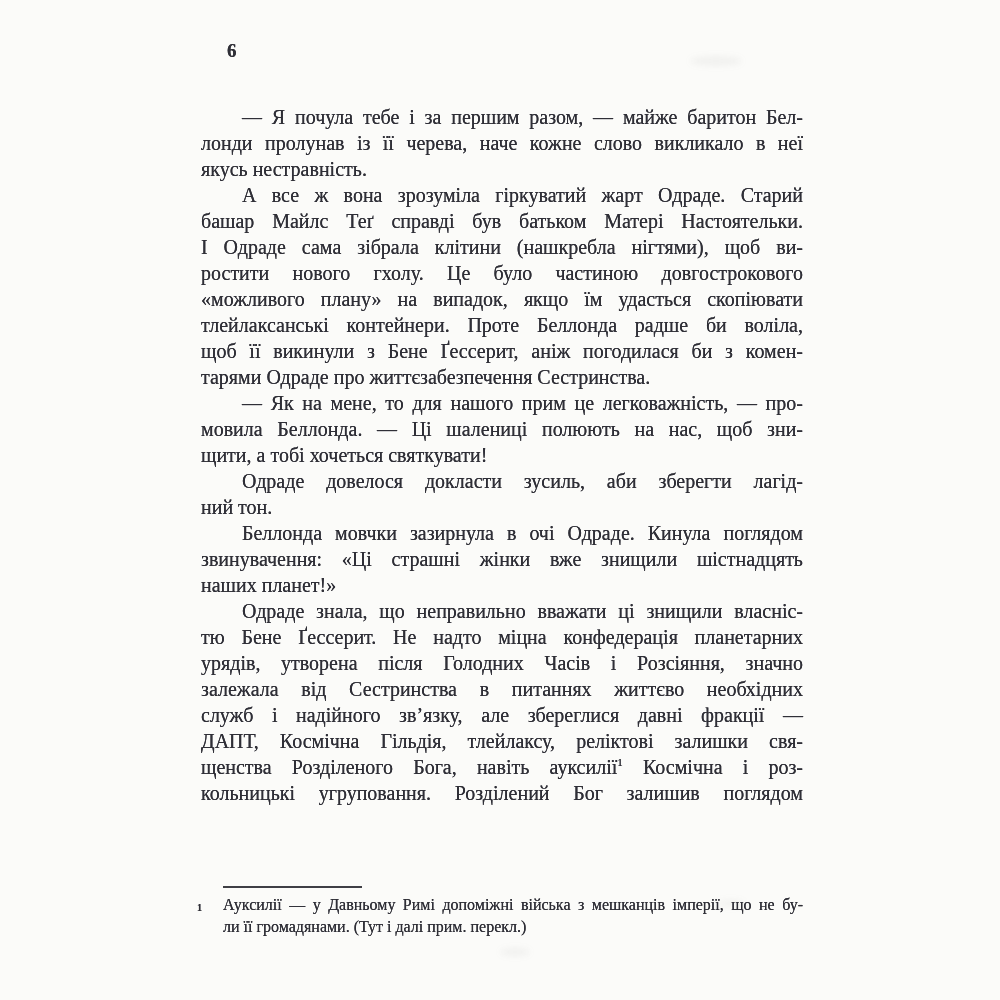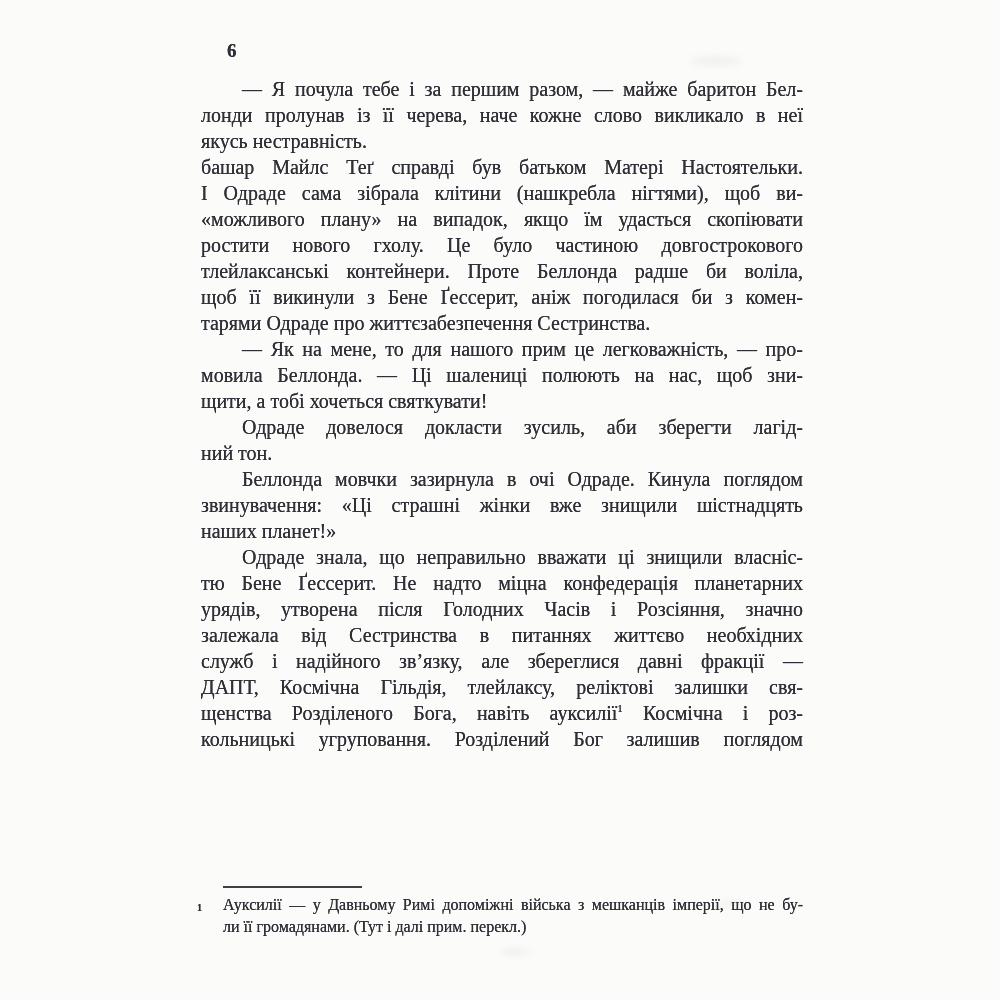--- a/index.html
+++ b/index.html
@@ -17,21 +17,21 @@
   .page-number {
     position: absolute;
     left: 227px;
     top: 40px;
     font-size: 19px;
     font-weight: bold;
   }
   .body-text {
     position: absolute;
     left: 201px;
-    top: 76px;
+    top: 104px;
     width: 602px;
     font-size: 20px;
     line-height: 26px;
   }
   .line {
     text-align: justify;
     text-align-last: justify;
   }
   .line.last {
     text-align-last: left;
@@ -90,24 +90,25 @@
 
   <div class="page-number">6</div>
 
   <div class="body-text">
       <div class="paragraph">
         <div class="line first"><span>— Я почула тебе і за першим разом, — майже баритон Бел-</span></div>
         <div class="line"><span>лонди пролунав із її черева, наче кожне слово викликало в неї</span></div>
         <div class="line last"><span>якусь нестравність.</span></div>
       </div>
       <div class="paragraph">
+        <div class="line first"><span>А все ж вона зрозуміла гіркуватий жарт Одраде. Старий</span></div>
         <div class="line"><span>башар Майлс Теґ справді був батьком Матері Настоятельки.</span></div>
         <div class="line"><span>І Одраде сама зібрала клітини (нашкребла нігтями), щоб ви-</span></div>
+        <div class="line"><span>ростити нового гхолу. Це було частиною довгострокового</span></div>
         <div class="line"><span>«можливого плану» на випадок, якщо їм удасться скопіювати</span></div>
-        <div class="line"><span>ростити нового гхолу. Це було частиною довгострокового</span></div>
         <div class="line"><span>тлейлаксанські контейнери. Проте Беллонда радше би воліла,</span></div>
         <div class="line"><span>щоб її викинули з Бене Ґессерит, аніж погодилася би з комен-</span></div>
         <div class="line last"><span>тарями Одраде про життєзабезпечення Сестринства.</span></div>
       </div>
       <div class="paragraph">
         <div class="line first"><span>— Як на мене, то для нашого прим це легковажність, — про-</span></div>
         <div class="line"><span>мовила Беллонда. — Ці шалениці полюють на нас, щоб зни-</span></div>
         <div class="line last"><span>щити, а тобі хочеться святкувати!</span></div>
       </div>
       <div class="paragraph">

